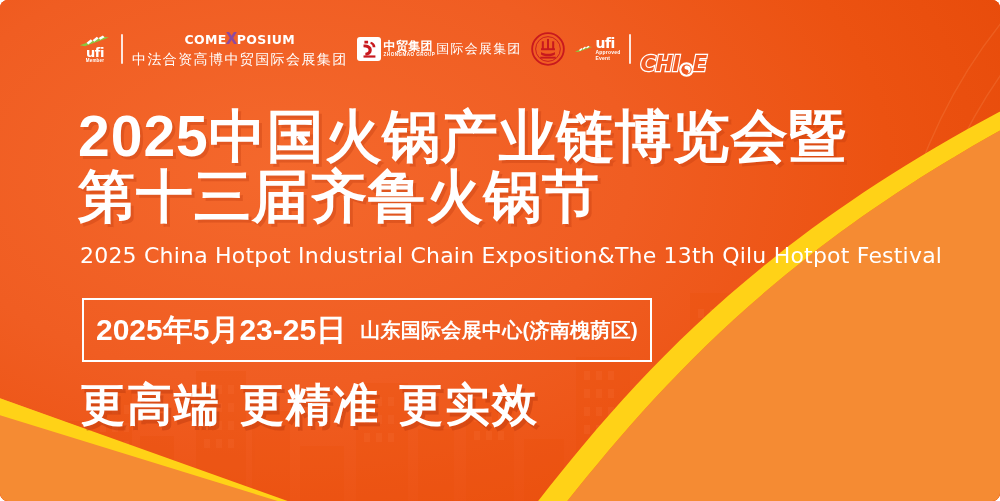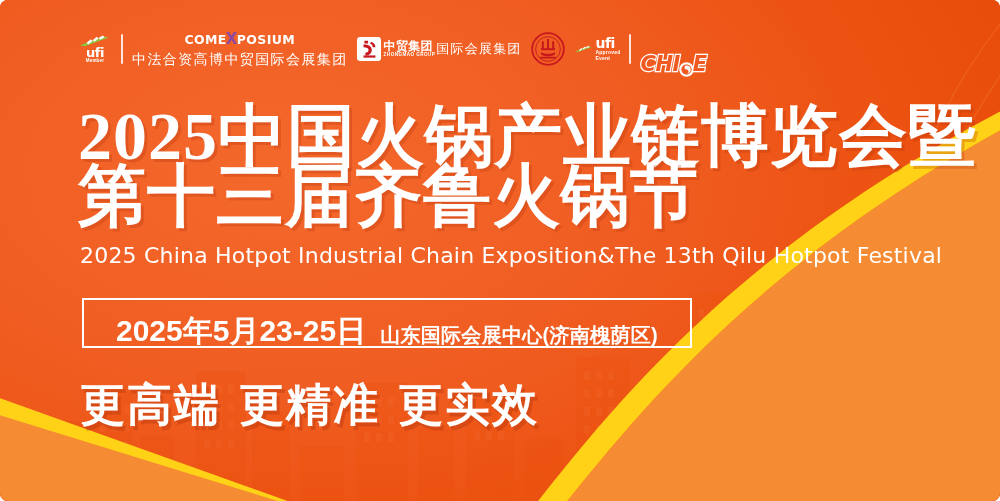--- a/index.html
+++ b/index.html
@@ -95,39 +95,39 @@
   }
   .chice span{position:relative;}
   .chice .pot{
     display:inline-block;width:15px;height:15px;position:relative;top:2px;margin:0 -1px;
   }
 
   
   .title{
     position:absolute;left:78px;top:106px;width:830px;
     color:#ffffff;font-weight:700;
-    font-size:68px;line-height:60px;letter-spacing:1px;
+    font-size:57px;line-height:60px;letter-spacing:1px;
     text-shadow:3px 3px 0 rgba(180,50,10,.28);
-    font-family:Liberation Serif, serif;
+    font-family:Liberation Sans, sans-serif;
   }
   .title .ln{display:block;white-space:nowrap;}
 
   .subtitle{
     position:absolute;left:80px;top:243px;
     color:#ffffff;font-size:22px;font-weight:400;letter-spacing:.2px;white-space:nowrap;
     font-family:"DejaVu Sans",sans-serif;
   }
 
   
   .infobox{
     position:absolute;left:82px;top:298px;
-    height:50px;box-sizing:border-box;
+    height:64px;box-sizing:border-box;
     border:2.5px solid #ffffff;
-    display:flex;align-items:flex-end;gap:14px;
-    padding:0 32px;
+    display:flex;align-items:center;gap:14px;
+    padding:0 12px;
   }
   .date{
     color:#fff;font-weight:700;white-space:nowrap;
     font-size:30px;letter-spacing:0px;line-height:30px;
   }
   .venue{
     color:#fff;font-weight:700;font-size:20px;line-height:22px;white-space:nowrap;letter-spacing:.3px;
   }
 
   

